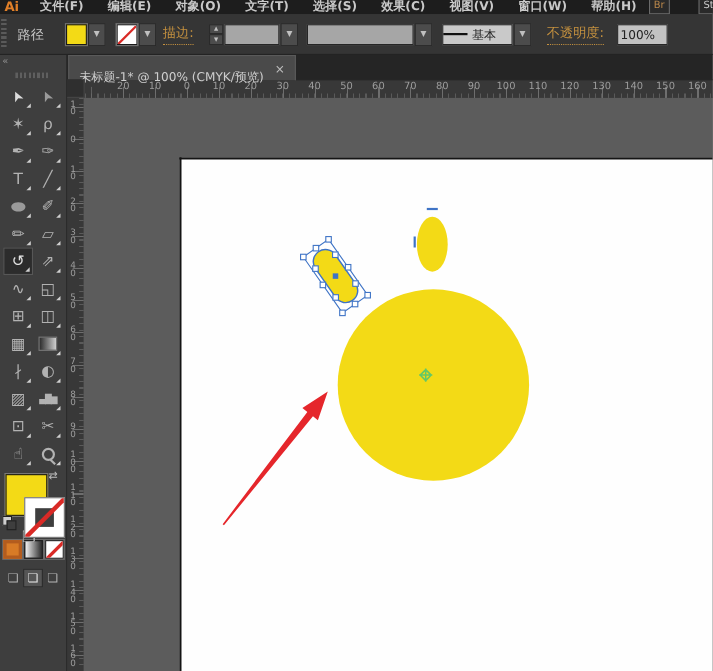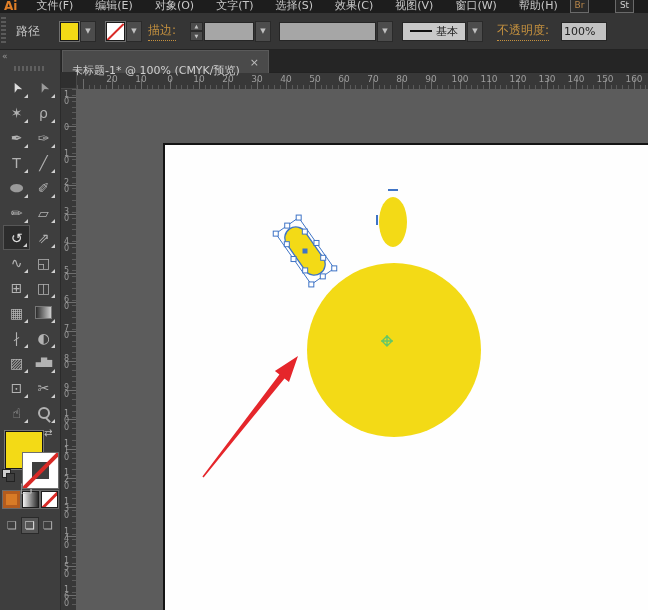--- a/index.html
+++ b/index.html
@@ -4,21 +4,21 @@
 <style>
   html,body{margin:0;padding:0;}
   body{width:648px;height:610px;position:relative;overflow:hidden;
        background:#5c5c5c;font-family:"DejaVu Sans",sans-serif;
        -webkit-font-smoothing:antialiased;}
   
   .menubar{position:absolute;left:0;top:0;width:648px;height:13px;background:#1d1d1d;
            display:flex;align-items:flex-end;overflow:hidden;z-index:30;}
   .ai-logo{color:#e07f28;font-weight:bold;font-size:12px;line-height:13px;padding:0 8px 0 4px;}
   .mb-items{display:flex;}
-  .mb-item{color:#c9c9c9;font-size:11px;line-height:14px;padding:0 11px;white-space:nowrap;}
+  .mb-item{color:#c9c9c9;font-size:11px;line-height:14px;padding:0 11px;white-space:nowrap;font-weight:bold;}
   .mb-right{margin-left:auto;display:flex;gap:26px;padding-right:14px;align-items:flex-end;}
   .mbtn{font-size:9px;line-height:11px;width:17px;height:12px;text-align:center;
         border:1px solid #6a6a6a;color:#b9874b;background:#2a2a2a;}
   .mbtn:last-child{color:#cfcfcf;}
   
   .controlbar{position:absolute;left:0;top:13px;width:648px;height:36px;background:#353535;
               border-bottom:1px solid #232323;display:flex;align-items:center;z-index:29;}
   .cb-grip{width:5px;height:28px;margin-left:1px;
            background:repeating-linear-gradient(180deg,#5a5a5a 0 2px,transparent 2px 4px);}
   .cb-label{color:#c4c4c4;font-size:12px;margin:0 10px 0 10px;}
@@ -32,21 +32,21 @@
                   background:#d92a26;transform:rotate(-45deg);}
   .ddbtn{width:14px;height:19px;background:#4c4c4c;border:1px solid #2a2a2a;color:#c0c0c0;
          font-size:7px;display:flex;align-items:center;justify-content:center;margin-left:1px;}
   .stepper{display:flex;flex-direction:column;width:13px;height:19px;margin-left:8px;}
   .stepper span{flex:1;background:#4c4c4c;border:1px solid #2a2a2a;color:#c0c0c0;font-size:5px;
                 display:flex;align-items:center;justify-content:center;}
   .combo{height:19px;background:#a6a6a6;border:1px solid #262626;box-sizing:border-box;}
   .combo.w1{width:50px;margin-left:1px;}
   .combo.w2{width:97px;margin-left:8px;}
   .combo.brush{width:64px;margin-left:9px;background:#c9c9c9;display:flex;align-items:center;
-               justify-content:center;gap:4px;}
+               justify-content:flex-start;gap:4px;}
   .brush-line{width:22px;height:2px;background:#111;}
   .brush-text{font-size:11px;color:#222;}
   .opacity-input{width:40px;height:17px;margin-left:6px;background:#c2c2c2;border:1px solid #262626;
                  font-size:11px;color:#222;font-family:"DejaVu Sans",sans-serif;padding:0 2px;}
   
   .toolspanel{position:absolute;left:0;top:49px;width:60px;bottom:0;background:#3e3e3e;
               border-right:1px solid #2b2b2b;z-index:20;}
   .tp-collapse{position:absolute;left:2px;top:2px;color:#9a9a9a;font-size:9px;letter-spacing:-2px;}
   .tp-grip{position:absolute;left:14px;top:17px;width:30px;height:5px;
            background:repeating-linear-gradient(90deg,#5f5f5f 0 2px,transparent 2px 4px);}

